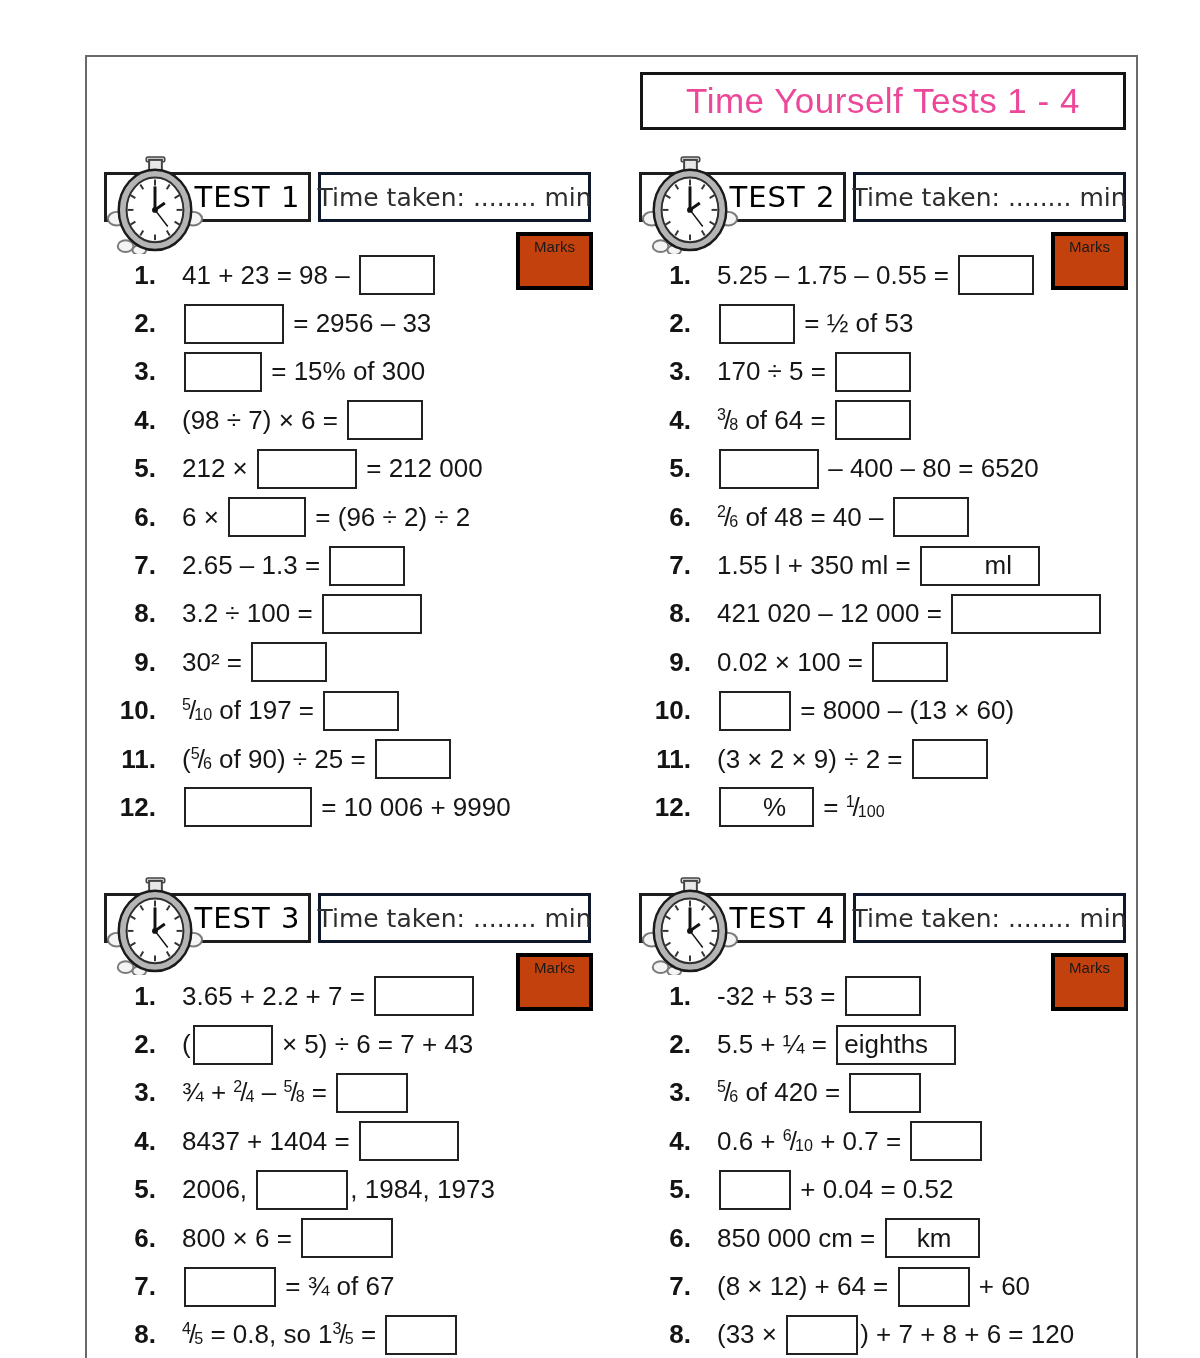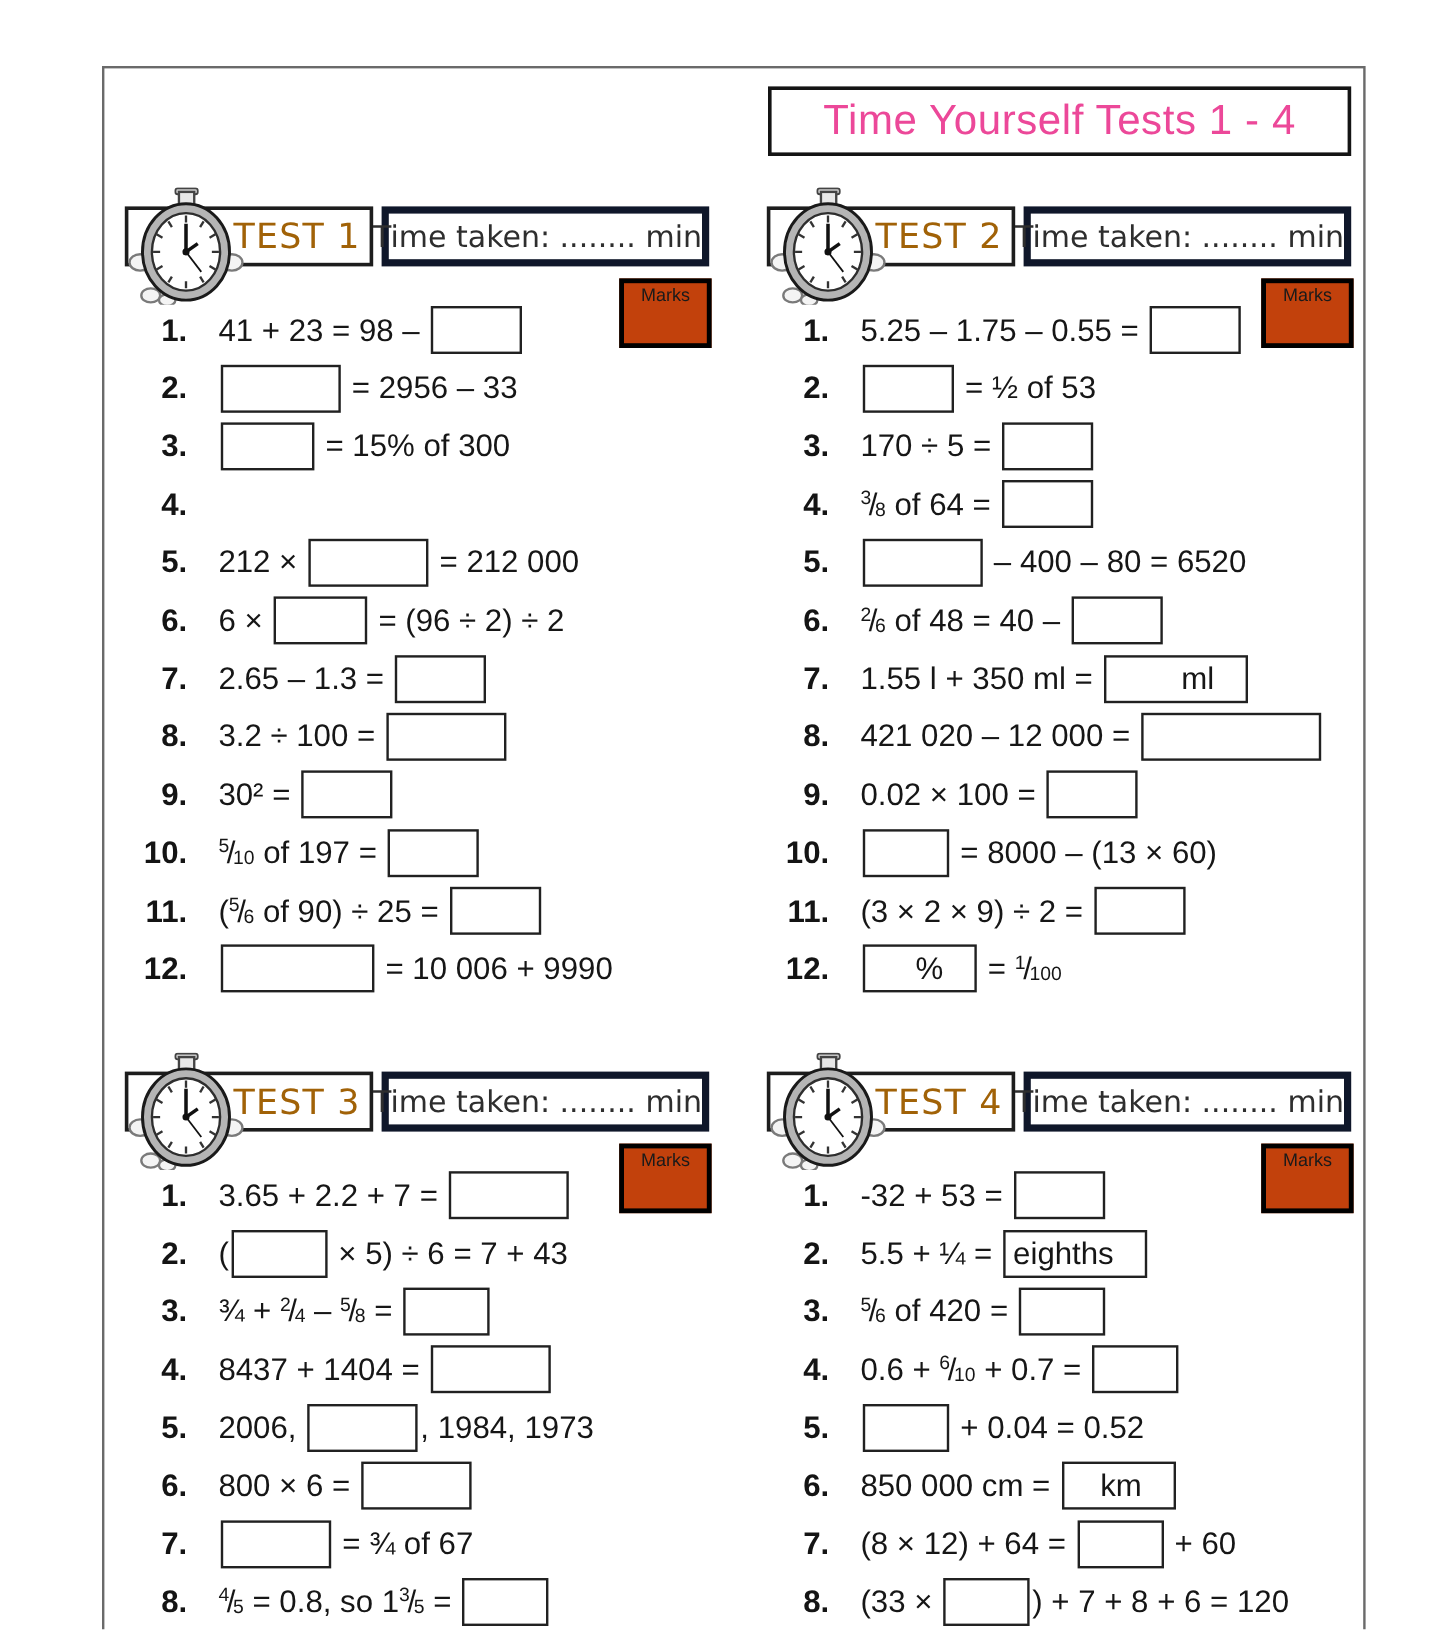--- a/index.html
+++ b/index.html
@@ -10,24 +10,24 @@
   .title-box{position:absolute;left:640px;top:72px;width:486px;height:58px;
         border:3px solid #141414;box-sizing:border-box;background:#fff;
         display:flex;align-items:center;justify-content:center;}
   .title-box span{font-size:35px;color:#ec4899;letter-spacing:0.5px;white-space:nowrap;}
   .test-block{position:absolute;width:545px;}
   .tb1{left:104px;top:172px;} .tb2{left:639px;top:172px;}
   .tb3{left:104px;top:893px;} .tb4{left:639px;top:893px;}
   .test-name-box{position:absolute;left:0;top:0;width:207px;height:50px;
         border:3px solid #1d1d1d;box-sizing:border-box;background:#fff;
         display:flex;align-items:center;justify-content:center;padding-left:80px;}
-  .test-name-box span{font-family:"DejaVu Sans",sans-serif;font-size:29px;color:#a16207;letter-spacing:1px;white-space:nowrap;}
+  .test-name-box span{font-family:"DejaVu Sans",sans-serif;font-size:29px;color:#000000;letter-spacing:1px;white-space:nowrap;}
   .time-box{position:absolute;left:214px;top:0;width:273px;height:50px;
-        border:6px solid #0f172a;box-sizing:border-box;background:#fff;
-        display:flex;align-items:center;justify-content:flex-end;}
+        border:3px solid #0f172a;box-sizing:border-box;background:#fff;
+        display:flex;align-items:center;justify-content:center;}
   .time-box span{font-family:"DejaVu Sans",sans-serif;font-size:25px;color:#2e2e2e;white-space:nowrap;}
   .stopwatch{position:absolute;left:2px;top:-16px;width:98px;height:98px;z-index:3;}
   .marks-box{position:absolute;left:412px;top:60px;width:77px;height:58px;
         border:4px solid #000;box-sizing:border-box;background:#c2410c;text-align:center;}
   .marks-box span{display:block;margin-top:2px;font-size:15px;color:#1a1a1a;}
   .questions{position:absolute;left:0;top:79px;width:540px;}
   .qrow{display:flex;align-items:center;height:48.4px;white-space:pre;}
   .qnum{flex:none;width:52px;text-align:right;font-weight:bold;margin-right:26px;color:#141414;}
   .qcontent{display:flex;align-items:center;}
   .qtext{white-space:pre;}
@@ -86,21 +86,21 @@
         <circle cx="50" cy="55" r="3" fill="#111"></circle>
       </svg>
     </div>
     <div class="marks-box">
       <span>Marks</span>
     </div>
     <div class="questions">
         <div class="qrow"><span class="qnum">1.</span><span class="qcontent"><span class="qtext">41 + 23 = 98 – </span><span class="abox" style="width: 76px;"></span></span></div>
         <div class="qrow"><span class="qnum">2.</span><span class="qcontent"><span class="abox" style="width: 100px;"></span><span class="qtext"> = 2956 – 33</span></span></div>
         <div class="qrow"><span class="qnum">3.</span><span class="qcontent"><span class="abox" style="width: 78px;"></span><span class="qtext"> = 15% of 300</span></span></div>
-        <div class="qrow"><span class="qnum">4.</span></div>
+        <div class="qrow"><span class="qnum">4.</span><span class="qcontent"><span class="qtext">(98 ÷ 7) × 6 = </span><span class="abox" style="width: 76px;"></span></span></div>
         <div class="qrow"><span class="qnum">5.</span><span class="qcontent"><span class="qtext">212 × </span><span class="abox" style="width: 100px;"></span><span class="qtext"> = 212 000</span></span></div>
         <div class="qrow"><span class="qnum">6.</span><span class="qcontent"><span class="qtext">6 × </span><span class="abox" style="width: 78px;"></span><span class="qtext"> = (96 ÷ 2) ÷ 2</span></span></div>
         <div class="qrow"><span class="qnum">7.</span><span class="qcontent"><span class="qtext">2.65 – 1.3 = </span><span class="abox" style="width: 76px;"></span></span></div>
         <div class="qrow"><span class="qnum">8.</span><span class="qcontent"><span class="qtext">3.2 ÷ 100 = </span><span class="abox" style="width: 100px;"></span></span></div>
         <div class="qrow"><span class="qnum">9.</span><span class="qcontent"><span class="qtext">30² = </span><span class="abox" style="width: 76px;"></span></span></div>
         <div class="qrow"><span class="qnum">10.</span><span class="qcontent"><span class="frac"><sup>5</sup><span class="fs">/</span><sub>10</sub></span><span class="qtext"> of 197 = </span><span class="abox" style="width: 76px;"></span></span></div>
         <div class="qrow"><span class="qnum">11.</span><span class="qcontent"><span class="qtext">(</span><span class="frac"><sup>5</sup><span class="fs">/</span><sub>6</sub></span><span class="qtext"> of 90) ÷ 25 = </span><span class="abox" style="width: 76px;"></span></span></div>
         <div class="qrow"><span class="qnum">12.</span><span class="qcontent"><span class="abox" style="width: 128px;"></span><span class="qtext"> = 10 006 + 9990</span></span></div>
       </div>
   </div>

